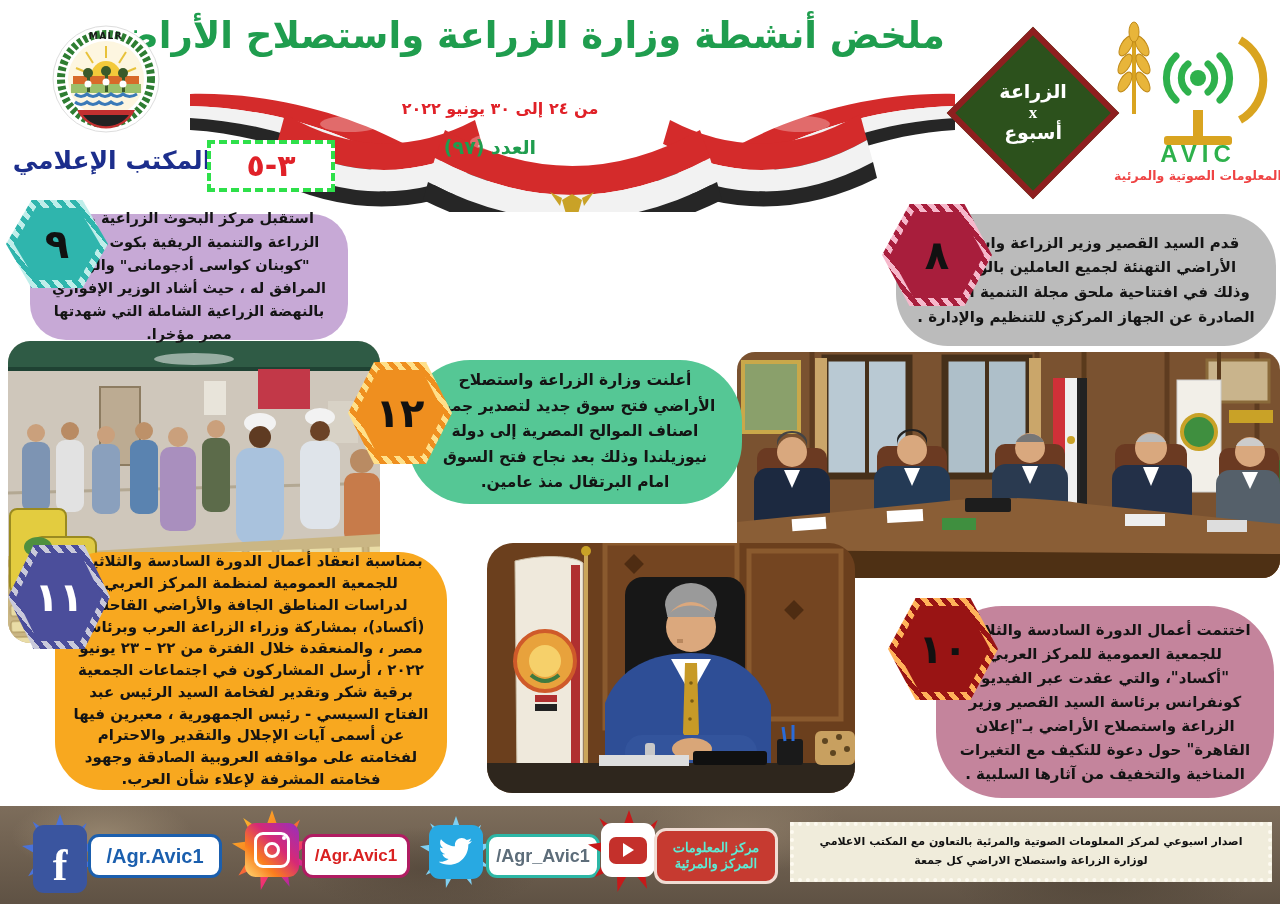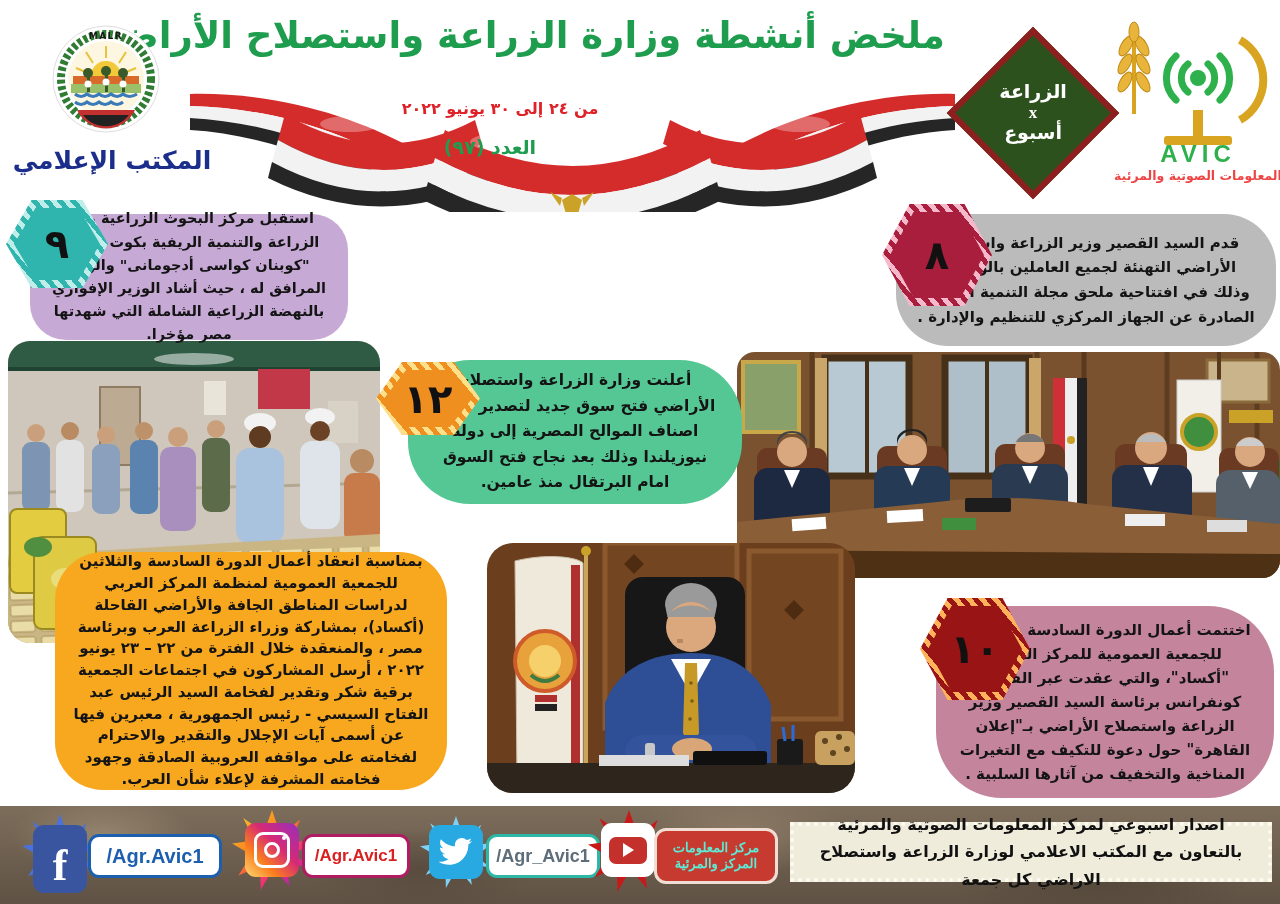--- a/index.html
+++ b/index.html
@@ -42,25 +42,25 @@
   .hexw{position:absolute;clip-path:polygon(25% 0,75% 0,100% 50%,75% 100%,25% 100%,0 50%);
         display:flex;align-items:center;justify-content:center;}
   .hexi{width:calc(100% - 16px);height:calc(100% - 16px);
         clip-path:polygon(25% 0,75% 0,100% 50%,75% 100%,25% 100%,0 50%);
         display:flex;align-items:center;justify-content:center;font-weight:bold;font-size:40px;
         color:#111;line-height:1;}
   .h9 {left:6px;  top:200px;width:102px;height:88px; background:repeating-linear-gradient(50deg,#bfeeea 0 5px,#2fb5ad 5px 10px);}
   .h9  .hexi{background:#2fb5ad;}
   .h8 {left:882px;top:204px;width:110px;height:102px;background:repeating-linear-gradient(50deg,#f6b8cb 0 5px,#a81e3c 5px 10px);}
   .h8  .hexi{background:#a81e3c;}
-  .h12{left:376px;top:362px;width:104px;height:73px;background:repeating-linear-gradient(50deg,#ffe08a 0 5px,#ef8f1f 5px 10px);}
+  .h12{left:348px;top:362px;width:104px;height:102px;background:repeating-linear-gradient(50deg,#ffe08a 0 5px,#ef8f1f 5px 10px);}
   .h12 .hexi{background:#ef8f1f;}
   .h11{left:8px;  top:545px;width:102px;height:104px;background:repeating-linear-gradient(50deg,#c9c9da 0 5px,#4b4e9b 5px 10px);}
   .h11 .hexi{background:#4b4e9b;color:#fff;}
-  .h10{left:920px;top:598px;width:110px;height:102px;background:repeating-linear-gradient(50deg,#ffb25a 0 5px,#991414 5px 10px);}
+  .h10{left:888px;top:598px;width:110px;height:102px;background:repeating-linear-gradient(50deg,#ffb25a 0 5px,#991414 5px 10px);}
   .h10 .hexi{background:#991414;}
   
   .photo{position:absolute;overflow:hidden;}
   .photo svg{display:block;width:100%;height:100%;}
   .p1{left:8px;  top:341px;width:372px;height:302px;border-radius:22px;}
   .p2{left:737px;top:352px;width:543px;height:226px;border-radius:18px;}
   .p3{left:487px;top:543px;width:368px;height:250px;border-radius:26px;}
   
   .footerbar{left:0;top:806px;width:1280px;height:98px;
      background:
@@ -75,21 +75,21 @@
          justify-content:center;}
   .pill{position:absolute;background:#fff;border-radius:11px;display:flex;align-items:center;
         justify-content:center;font-weight:bold;font-size:20px;font-family:"Liberation Sans",sans-serif;}
   .fb-pill{border:3px solid #1b5fae;color:#1b5fae;}
   .ig-pill{border:3px solid #b01c62;color:#d92121;font-size:17px;}
   .tw-pill{border:3px solid #2cb7a6;color:#5d6d7a;font-size:18px;}
   .yt-pill{background:#c63a30;border:3px solid #f0ddd4;color:#5eead4;font-size:13px;line-height:1.25;
            direction:rtl;text-align:center;border-radius:12px;justify-content:center;}
   .note{left:790px;top:822px;width:482px;height:60px;background:#f0ecdb;border:4px dotted #fdfaf0;
         display:flex;align-items:center;justify-content:center;text-align:center;font-weight:bold;
-        font-size:16px;line-height:1.7;color:#111;direction:rtl;padding:18px 14px;box-sizing:border-box;}
+        font-size:11px;line-height:1.7;color:#111;direction:rtl;padding:18px 14px;box-sizing:border-box;}
   .fb-ic{background:#3a559f;color:#fff;font-family:"Liberation Serif",serif;font-weight:bold;
          font-size:44px;line-height:0;padding-top:14px;}
   .ig-ic{background:linear-gradient(45deg,#feda75,#fa7e1e,#d62976 60%,#962fbf);}
   .ig-ring{width:30px;height:30px;border:3.5px solid #fff;border-radius:9px;position:relative;}
   .ig-ring::before{content:"";position:absolute;left:7px;top:7px;width:10px;height:10px;
                    border:3px solid #fff;border-radius:50%;}
   .ig-ring::after{content:"";position:absolute;right:1px;top:1px;width:4px;height:4px;background:#fff;
                   border-radius:50%;}
   .tw-ic{background:#28a9e2;}
   .yt-ic{background:#fff;}
@@ -333,20 +333,21 @@
       <circle cx="72" cy="60" r="3.5" fill="#ffffff"></circle>
     </g>
     <path d="M24,70 q6,5 12,0 q6,5 12,0 q6,5 12,0 q6,5 12,0 q6,5 14,0" stroke="#3a7ab8" stroke-width="3" fill="none"></path>
     <path d="M24,78 q6,5 12,0 q6,5 12,0 q6,5 12,0 q6,5 12,0" stroke="#3a7ab8" stroke-width="3" fill="none"></path>
     <path d="M26,86 a32,32 0 0 0 58,0" fill="#c23030"></path>
     <path d="M32,91 a28,26 0 0 0 46,0" fill="#222222"></path>
     <text x="55" y="15" text-anchor="middle" font-size="9" font-weight="bold" fill="#1a1a1a" letter-spacing="1.5">MALR</text>
   </svg>
 
   <div class="abs office">المكتب الإعلامي</div>
+  <div class="abs badge35">٣-٥</div>
 
   <div class="abs diamond">
     <div class="diamond-text">
       <span>الزراعة</span><br>
       <span class="x">x</span>
       <span>أسبوع</span>
     </div>
   </div>
 
   <svg class="abs" style="left:1092px;top:18px;width:182px;height:148px;" viewBox="0 0 182 148">
@@ -385,20 +386,23 @@
 
   <div class="hexw h9">
       <div class="hexi">٩</div>
     </div>
   <div class="hexw h8">
       <div class="hexi">٨</div>
     </div>
   <div class="hexw h12">
       <div class="hexi">١٢</div>
     </div>
+  <div class="hexw h11">
+      <div class="hexi">١١</div>
+    </div>
   <div class="hexw h10">
       <div class="hexi">١٠</div>
     </div>
 
   <div class="abs footerbar">
 
     <div class="splash" style="left:22px;top:8px;width:76px;height:76px;background:#4a72d8;"></div>
     <div class="sicon fb-ic" style="left:33px;top:19px;">f</div>
     <div class="pill fb-pill" style="left:88px;top:28px;width:128px;height:38px;">/Agr.Avic1</div>
 

